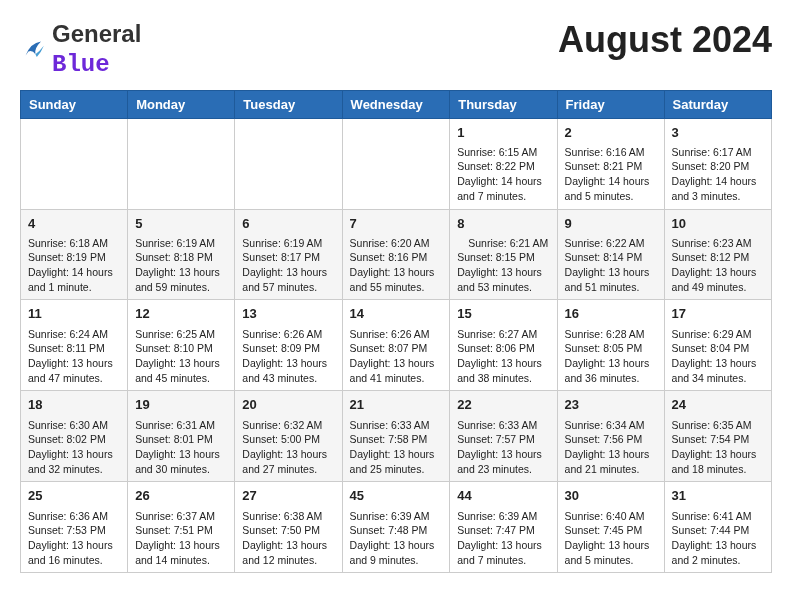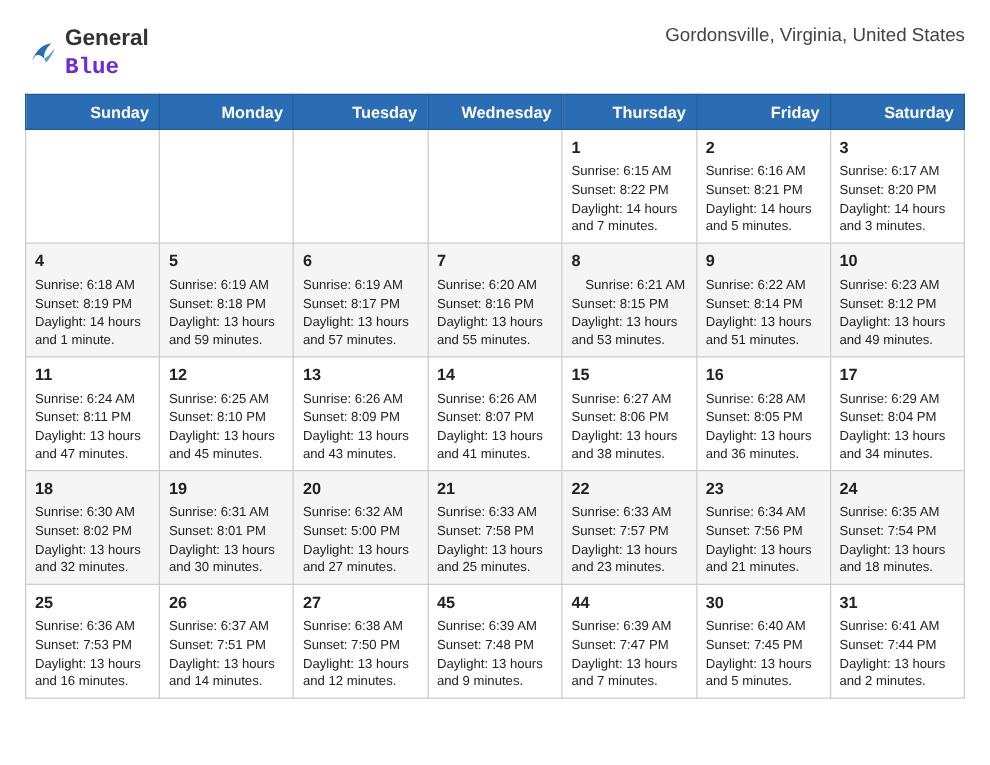--- a/index.html
+++ b/index.html
@@ -15,21 +15,21 @@
       justify-content: space-between;
       align-items: flex-start;
       margin-bottom: 10px;
     }
     .logo {
       display: flex;
       align-items: center;
       gap: 4px;
     }
     .logo-text {
-      font-size: 18px;
+      font-size: 24px;
       font-weight: bold;
       line-height: 1.2;
     }
     .logo-general { color: #333; }
     .logo-blue { color: #6d28d9; font-family: Liberation Mono, monospace; }
     .logo-bird {
       width: 28px;
       height: 28px;
     }
     .title-section {
@@ -46,21 +46,21 @@
       color: #444;
     }
     .calendar-table {
       width: 100%;
       border-collapse: collapse;
       border: 1px solid #ccc;
     }
     .calendar-table th {
       background-color: #2a6db5;
       color: white;
-      text-align: right;
+      text-align: left;
       padding: 6px 8px;
       font-size: 13px;
       border: 1px solid #1e5a9a;
     }
     .calendar-table td {
       vertical-align: top;
       border: 1px solid #ccc;
       padding: 5px 7px;
       width: 108px;
       min-height: 80px;
@@ -93,21 +93,21 @@
     <svg class="logo-bird" viewBox="0 0 40 40" xmlns="http://www.w3.org/2000/svg">
       <path d="M8 28 Q15 10 30 8 Q20 18 22 26 Q18 20 12 22 Z" fill="#2a6db5"></path>
       <path d="M22 26 Q28 22 34 14 Q30 24 24 30 Z" fill="#4a9fd4"></path>
     </svg>
     <div>
       <div class="logo-text"><span class="logo-general">General</span></div>
       <div class="logo-text"><span class="logo-blue">Blue</span></div>
     </div>
   </div>
   <div class="title-section">
-    <div class="location">Gordonsville, Virginia, United States</div>
+    <div class="month-year">August 2024</div>
   </div>
 </div>
 
 <table class="calendar-table">
   <thead>
     <tr>
     <th>Sunday</th>
         <th>Monday</th>
         <th>Tuesday</th>
         <th>Wednesday</th>

